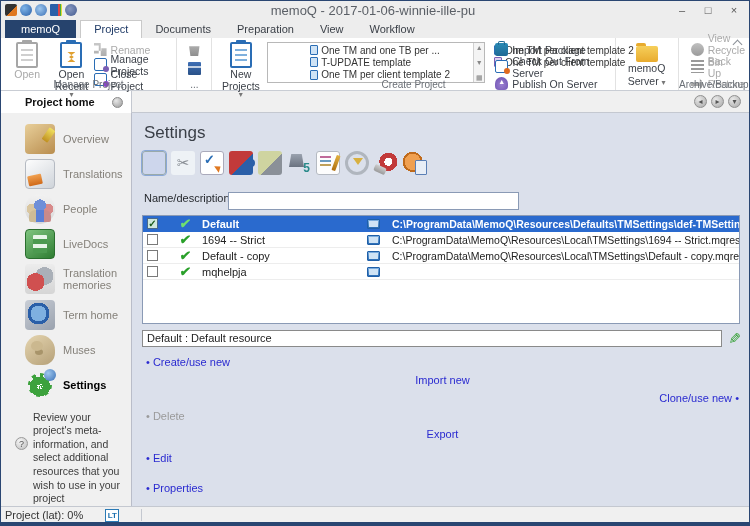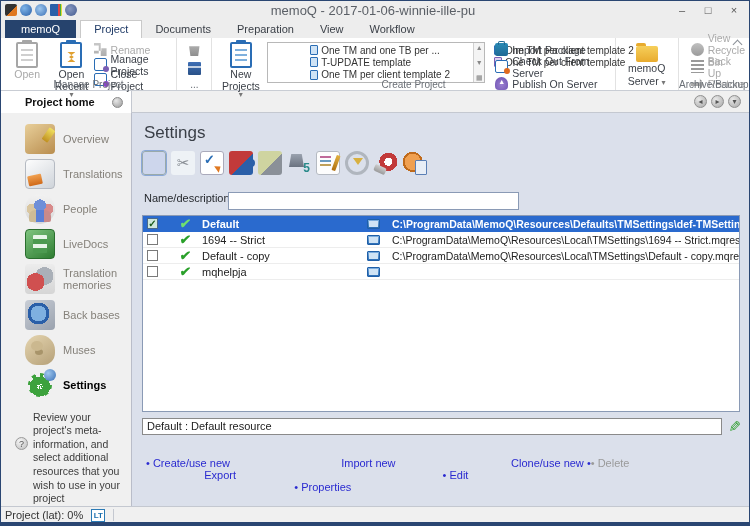--- a/index.html
+++ b/index.html
@@ -151,30 +151,30 @@
   .trow.sel .okmark{color:#6fe06f;}
   .namecell{padding-left:3px;overflow:hidden;white-space:nowrap;}
   .monitor{width:13px;height:10px;border:1px solid #1f5fa8;background:linear-gradient(#7fb0e0,#2a6db5);border-radius:1px;position:relative;}
   .monitor::after{content:"";position:absolute;inset:1px;background:#cfe3f5;}
   .pathcell{padding-left:4px;overflow:hidden;white-space:nowrap;font-size:10.5px;}
   .tfill{flex:1;}
   
   .res-row{display:flex;align-items:center;margin-top:6px;}
   .res-box{flex:1;height:17px;border:1px solid #8a8a8a;background:#fff;padding:1px 4px;color:#222;}
   .pencil{width:16px;margin-left:3px;color:#2f9e2f;font-size:15px;transform:scaleX(-1);line-height:15px;}
-  .links{display:grid;grid-template-columns:1fr 1fr 1fr 1fr;margin:22px 2px 0 4px;}
+  .links{display:grid;grid-template-columns:1fr;margin:9px 2px 0 4px;row-gap:6px;}
   .lnk{color:#2a2ad0;cursor:pointer;}
   .lnk::before{content:"• ";}
   .lnk.nob::before{content:"";}
   .lnk.tail::after{content:" •";}
   .lnk.dis{color:#9a9a9a;cursor:default;}
   .lmid{text-align:center;}
   .lright{text-align:right;}
   
-  .statusbar{height:17px;background:#f0f0f0;border-top:1px solid #c4c8d0;display:flex;align-items:center;padding:0 4px;gap:8px;}
+  .statusbar{height:17px;background:#f0f0f0;border-top:1px solid #c4c8d0;display:flex;align-items:center;padding:0 4px;gap:22px;}
   .ltbadge{width:14px;height:13px;border:1px solid #2a7ab5;background:#fff;color:#1b6fae;font-size:8px;font-weight:bold;text-align:center;line-height:12px;}
   .st-sep{width:1px;height:12px;background:#c4c8d0;}
 </style>
 </head>
 <body>
 
 <div class="window">
 
   <div class="titlebar">
     <div class="qat">
@@ -355,21 +355,21 @@
         <div class="side-item">
           <span class="sico i-livedocs"></span>
           <span class="lbl">LiveDocs</span>
         </div>
         <div class="side-item">
           <span class="sico i-tms"></span>
           <span class="lbl">Translation memories</span>
         </div>
         <div class="side-item">
           <span class="sico i-termbases"></span>
-          <span class="lbl">Back bases</span>
+          <span class="lbl">Term home</span>
         </div>
         <div class="side-item">
           <span class="sico i-muses"></span>
           <span class="lbl">Muses</span>
         </div>
         <div class="side-item active">
           <span class="sico i-settings"></span>
           <span class="lbl">Settings</span>
         </div>
         <div class="side-help">

